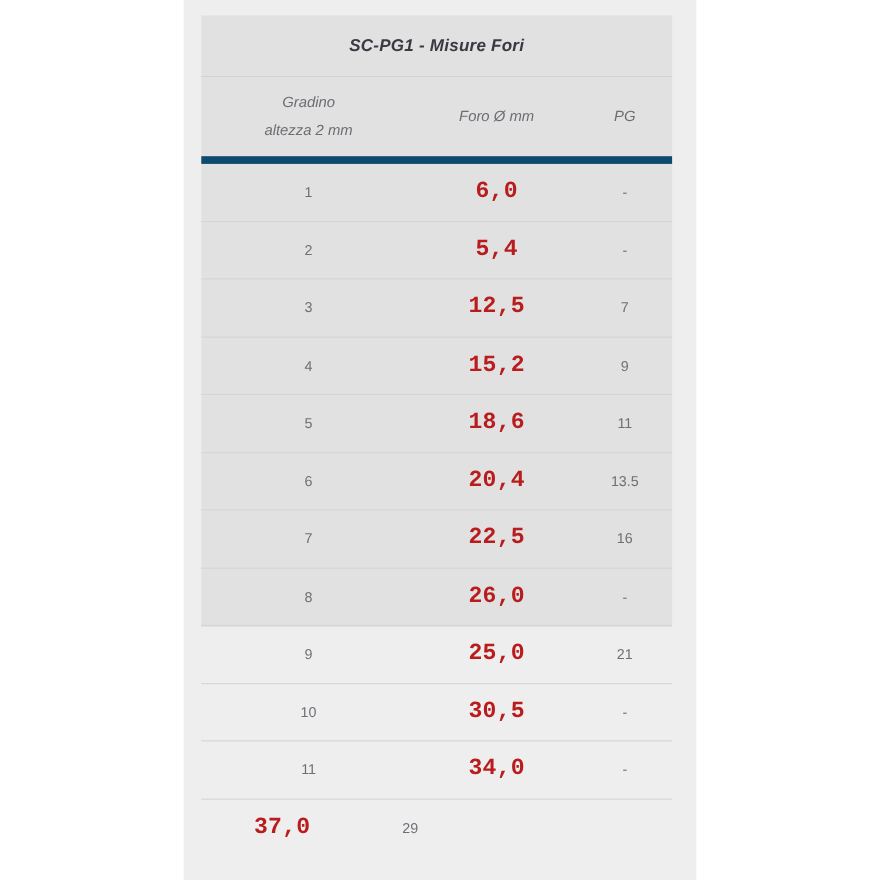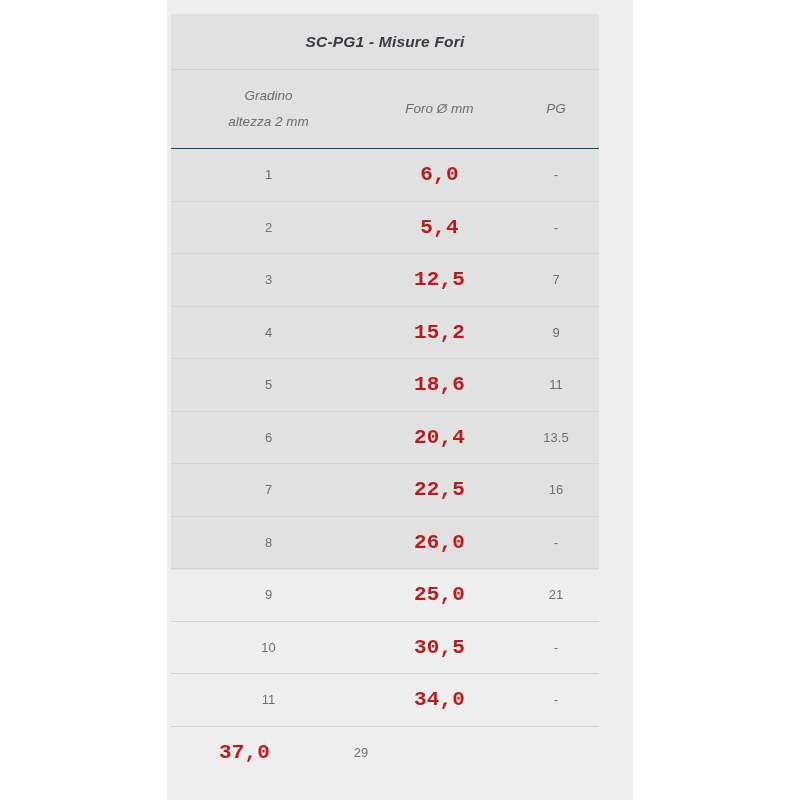--- a/index.html
+++ b/index.html
@@ -21,21 +21,21 @@
     left: 167px;
     top: 0;
     width: 466px;
     height: 800px;
     background: #efeeee;
   }
 
   
   #table-card {
     position: absolute;
-    left: 171px;
+    left: 183px;
     top: 14px;
     width: 428px;
     height: 556px;
     background: #e1e1e1;
     box-sizing: border-box;
   }
 
   .row {
     display: flex;
     width: 100%;
@@ -53,21 +53,21 @@
     font-style: italic;
     font-size: 15.5px;
     font-weight: 600;
     color: #3a3a42;
     letter-spacing: 0.2px;
   }
 
   
   #header-row {
     height: 79px;
-    border-bottom: 1px solid #0c4a6e;
+    border-bottom: 7px solid #0c4a6e;
   }
   .col-gradino { width: 195px; display: flex; justify-content: center; }
   .col-foro    { width: 147px; display: flex; justify-content: center; }
   .col-pg      { width: 86px;  display: flex; justify-content: center; }
 
   .hdr-cell {
     font-style: italic;
     font-size: 13.5px;
     color: #6c6c73;
     text-align: center;

